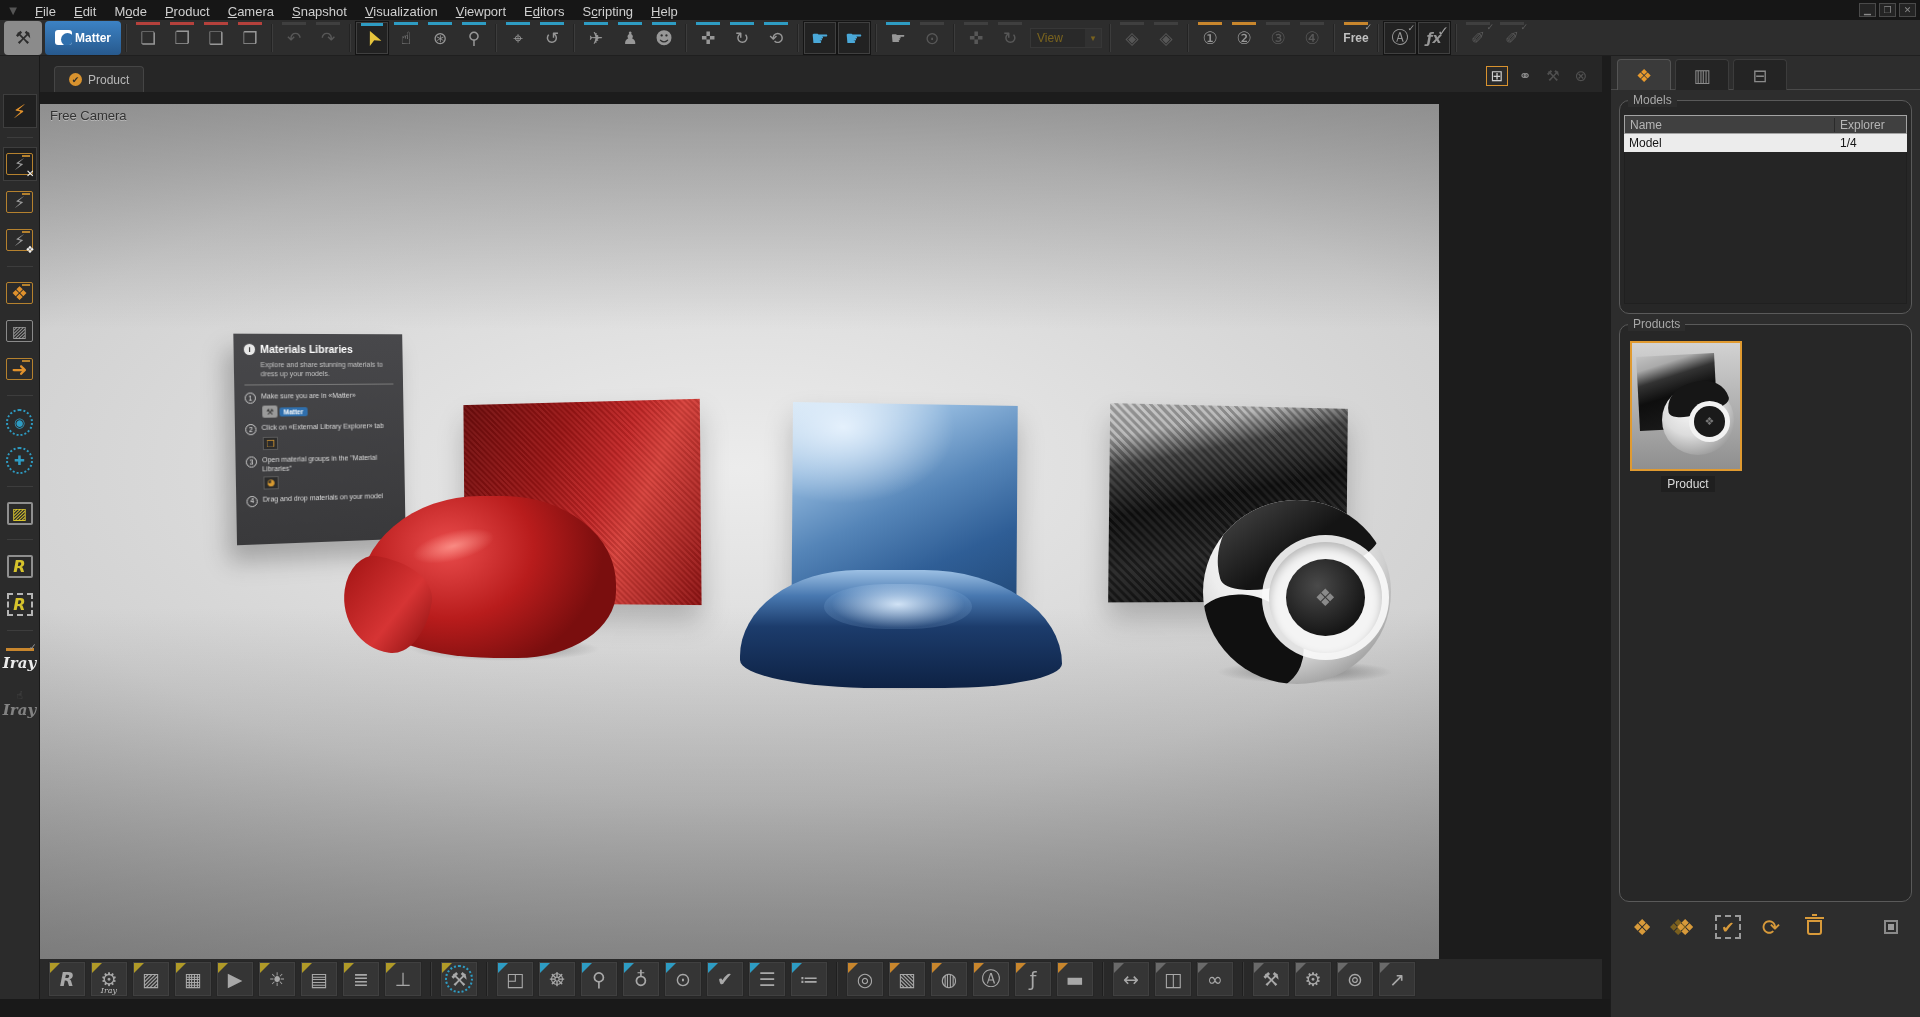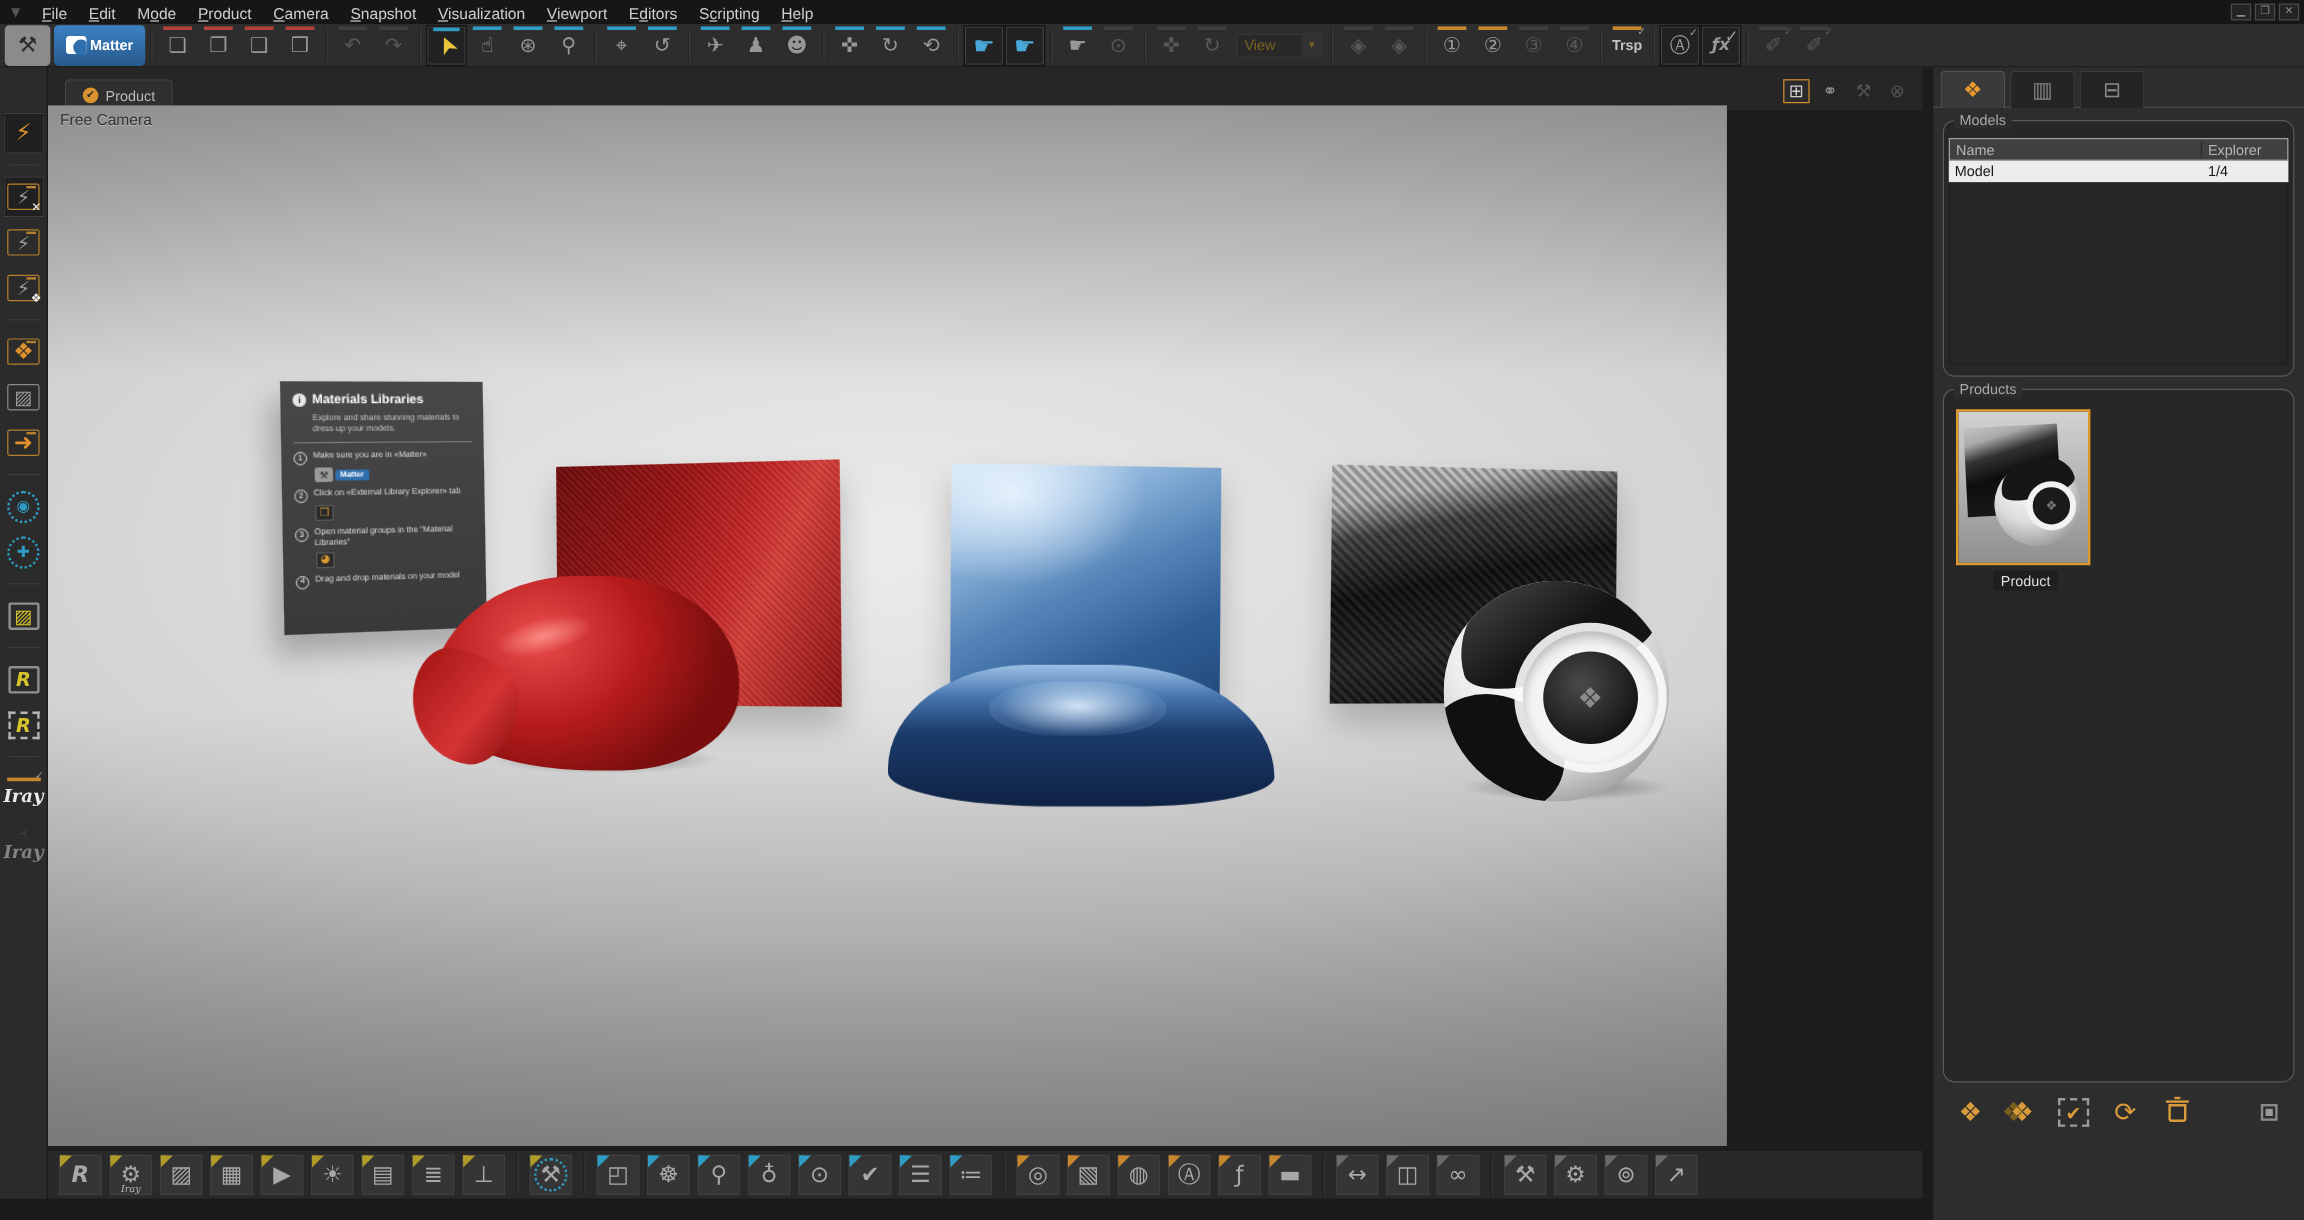--- a/index.html
+++ b/index.html
@@ -43,21 +43,21 @@
   #tabrow{position:absolute;left:40px;top:56px;width:1562px;height:36px;background:#262626;display:flex;align-items:flex-end}
   #product-tab{margin-left:14px;height:26px;background:#2f2f2f;border:1px solid #454545;border-bottom:none;
     border-radius:4px 4px 0 0;display:flex;align-items:center;gap:6px;padding:0 14px;color:#b8b8b8;font-size:12px}
   .tab-check{width:13px;height:13px;border-radius:50%;background:#d8922e;color:#2c2c2c;font-size:9px;
     display:flex;align-items:center;justify-content:center;font-weight:bold}
   #tab-actions{margin-left:auto;display:flex;align-items:center;gap:6px;padding:0 10px 6px 0}
   .ta-item{width:22px;height:20px;display:flex;align-items:center;justify-content:center;color:#8f8f8f;font-size:15px}
   .ta-item.active-orange{border:1px solid #d8922e;background:#2a2a2a;color:#cfcfcf}
   .ta-item.dim{opacity:.4}
   
-  #vp-canvas{position:absolute;left:40px;top:88px;width:1399px;height:867px;overflow:hidden;
+  #vp-canvas{position:absolute;left:40px;top:104px;width:1399px;height:867px;overflow:hidden;
     background:linear-gradient(180deg,rgba(110,110,110,.55),rgba(255,255,255,0) 26%,rgba(255,255,255,0) 58%,rgba(80,80,80,.5) 100%),
       radial-gradient(120% 85% at 50% 42%,#ececec 0%,#d2d2d2 45%,#a9a9a9 75%,#8e8e8e 100%)}
   #free-camera-label{position:absolute;left:10px;top:4px;font-size:13px;color:#333;font-weight:500;
     text-shadow:0 1px 0 rgba(255,255,255,.35)}
   .gshadow{position:absolute;background:radial-gradient(50% 50% at 50% 50%,rgba(0,0,0,.38),rgba(0,0,0,0) 70%)}
   .board{position:absolute;box-shadow:0 16px 26px rgba(0,0,0,.22)}
   #red-board{left:420px;top:298px;width:240px;height:202px;
     background:repeating-linear-gradient(45deg,rgba(0,0,0,.10) 0 2px,rgba(255,255,255,.05) 2px 4px),
       linear-gradient(115deg,#6e0c0c 0%,#9c1414 35%,#c22525 55%,#d8403a 68%,#8e1212 100%);
     transform:perspective(1000px) rotateY(-10deg) rotate(-.5deg)}
@@ -360,21 +360,21 @@
         <i class="bar bar-gray"></i>
         <span class="glyph">③</span>
       </div>
       <div class="tb-item dim">
         <i class="bar bar-gray"></i>
         <span class="glyph">④</span>
       </div>
       <div class="tb-sep"></div>
       <div class="tb-item trsp">
         <i class="bar bar-orange"></i>
-        <span class="txt-lbl">Trsp</span>
+        <span class="txt-lbl">Free</span>
         <span class="check glyph">✓</span>
       </div>
       <div class="tb-sep"></div>
       <div class="tb-item pressed">
         <span class="glyph">Ⓐ</span>
         <span class="check glyph">✓</span>
       </div>
       <div class="tb-item pressed fx">
         <span class="glyph">ƒx</span>
         <span class="check glyph">✓</span>

